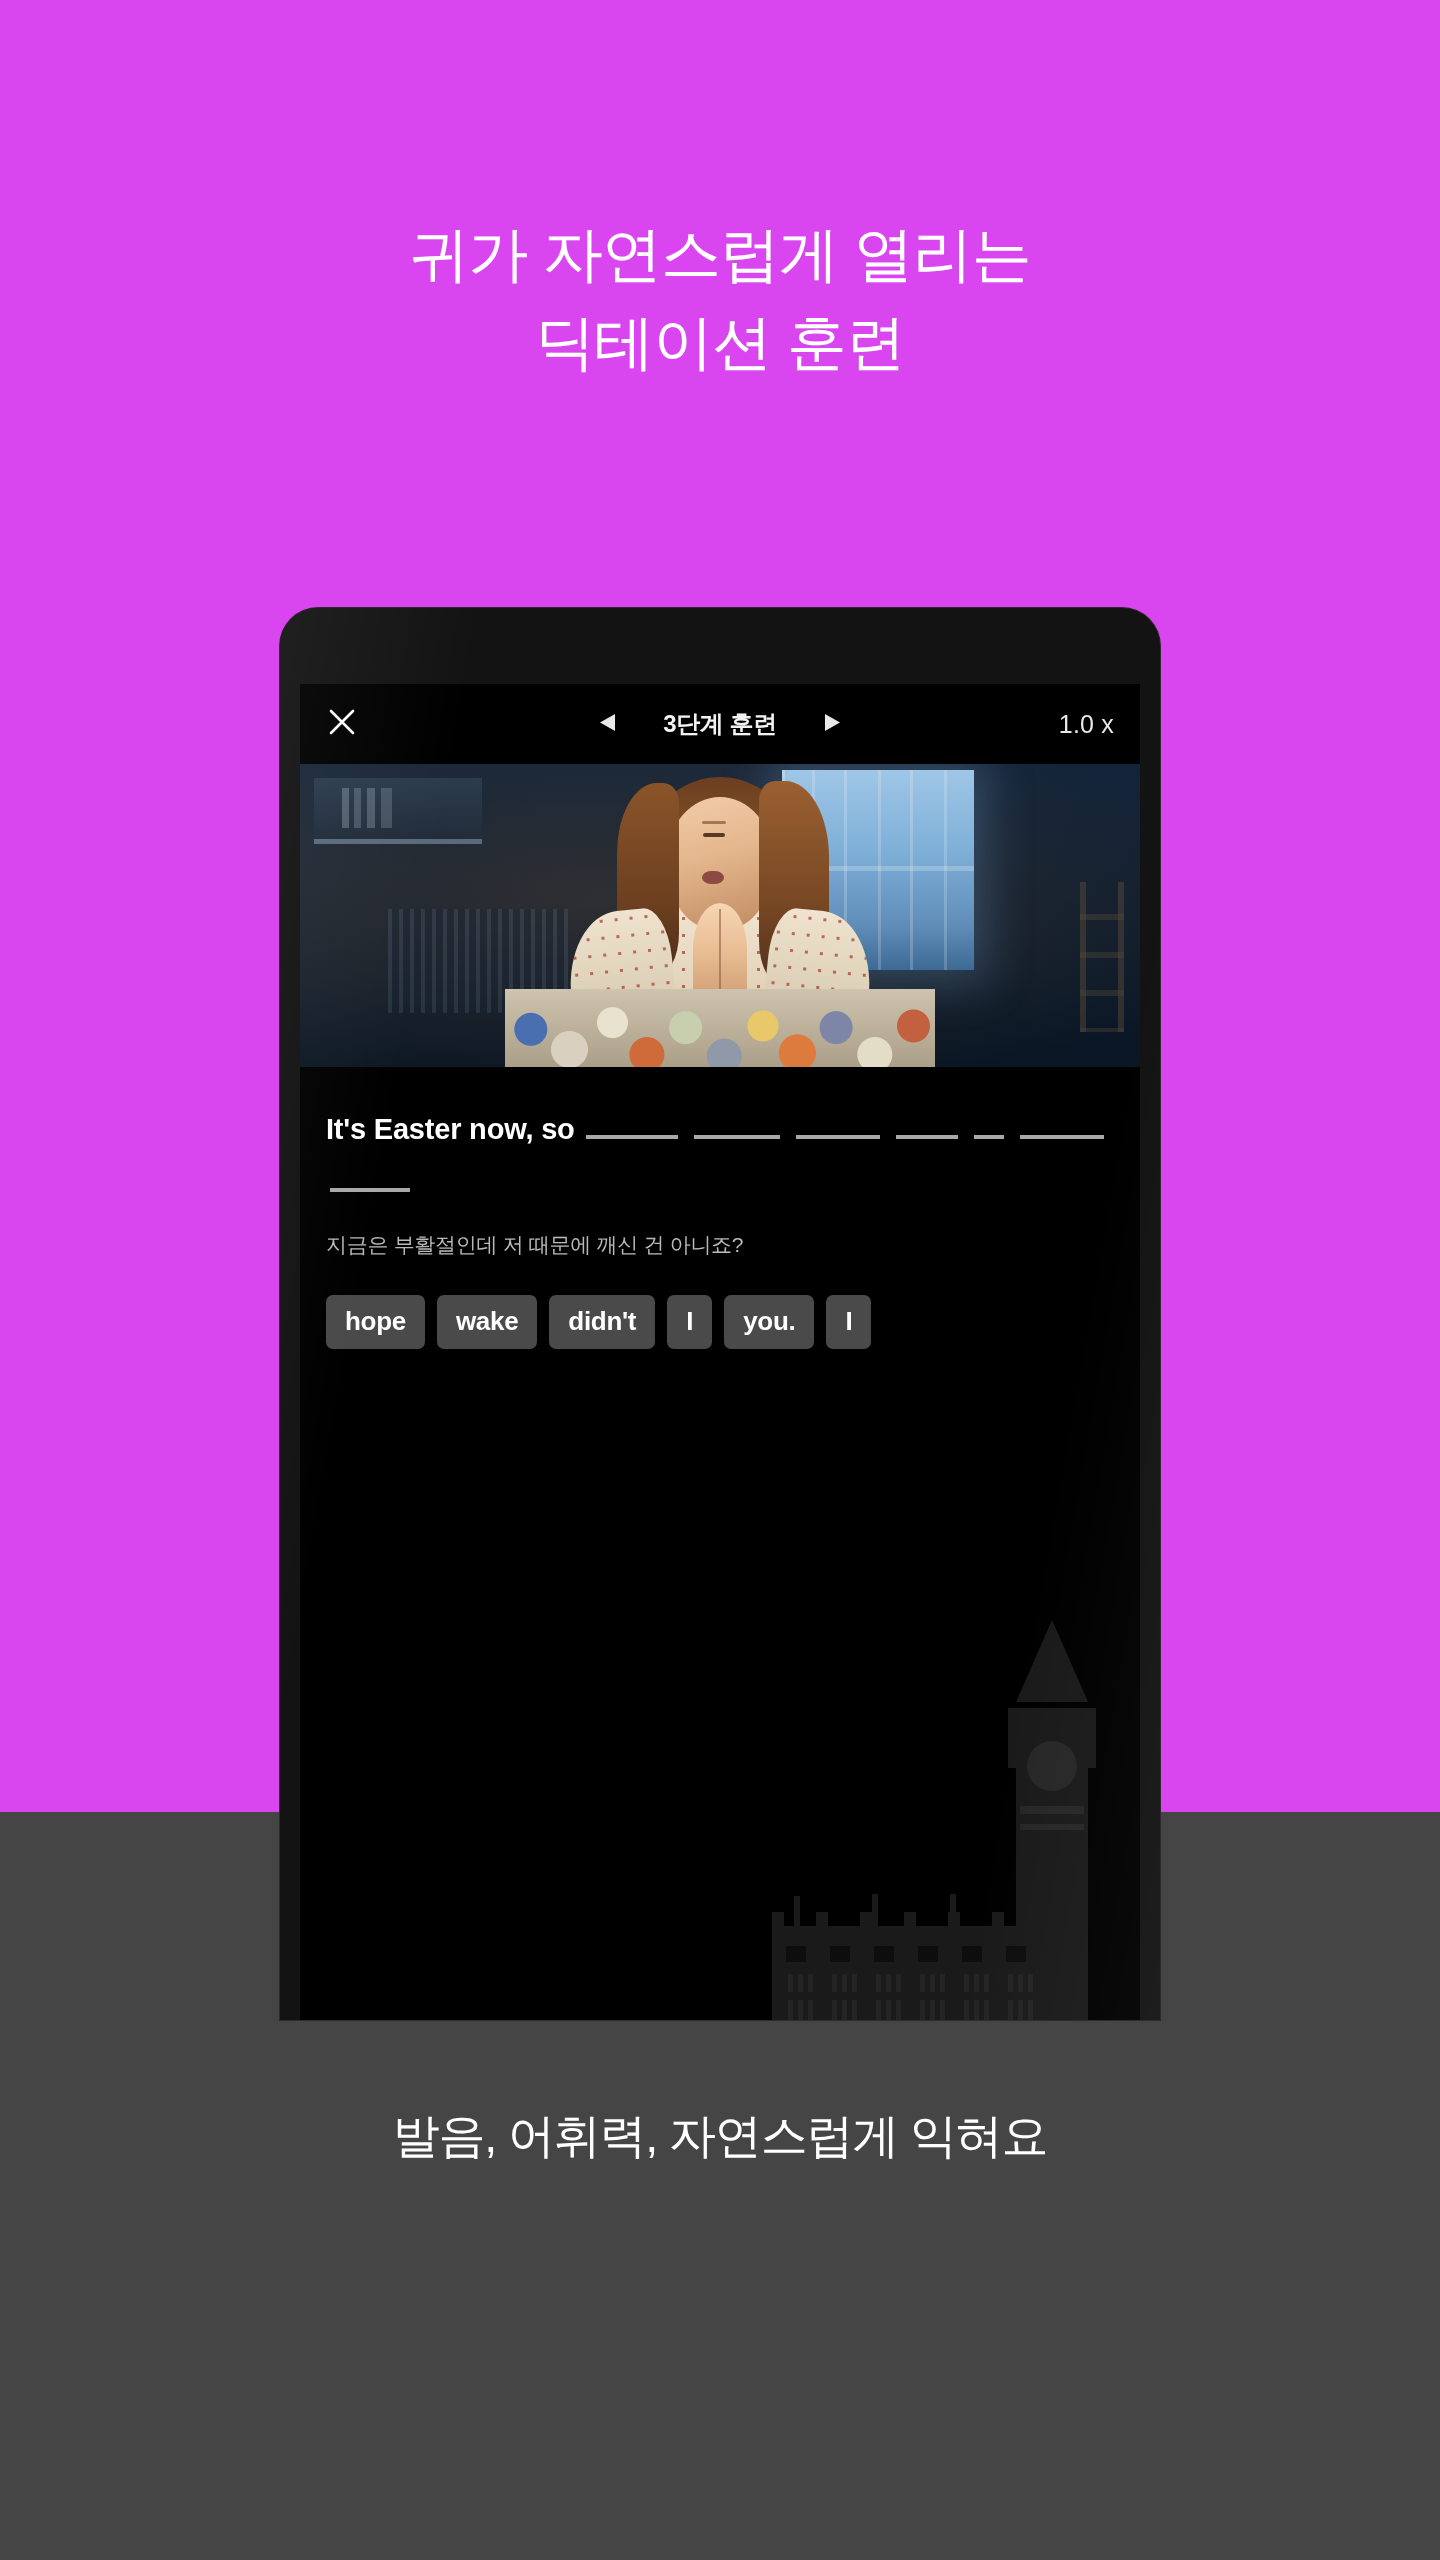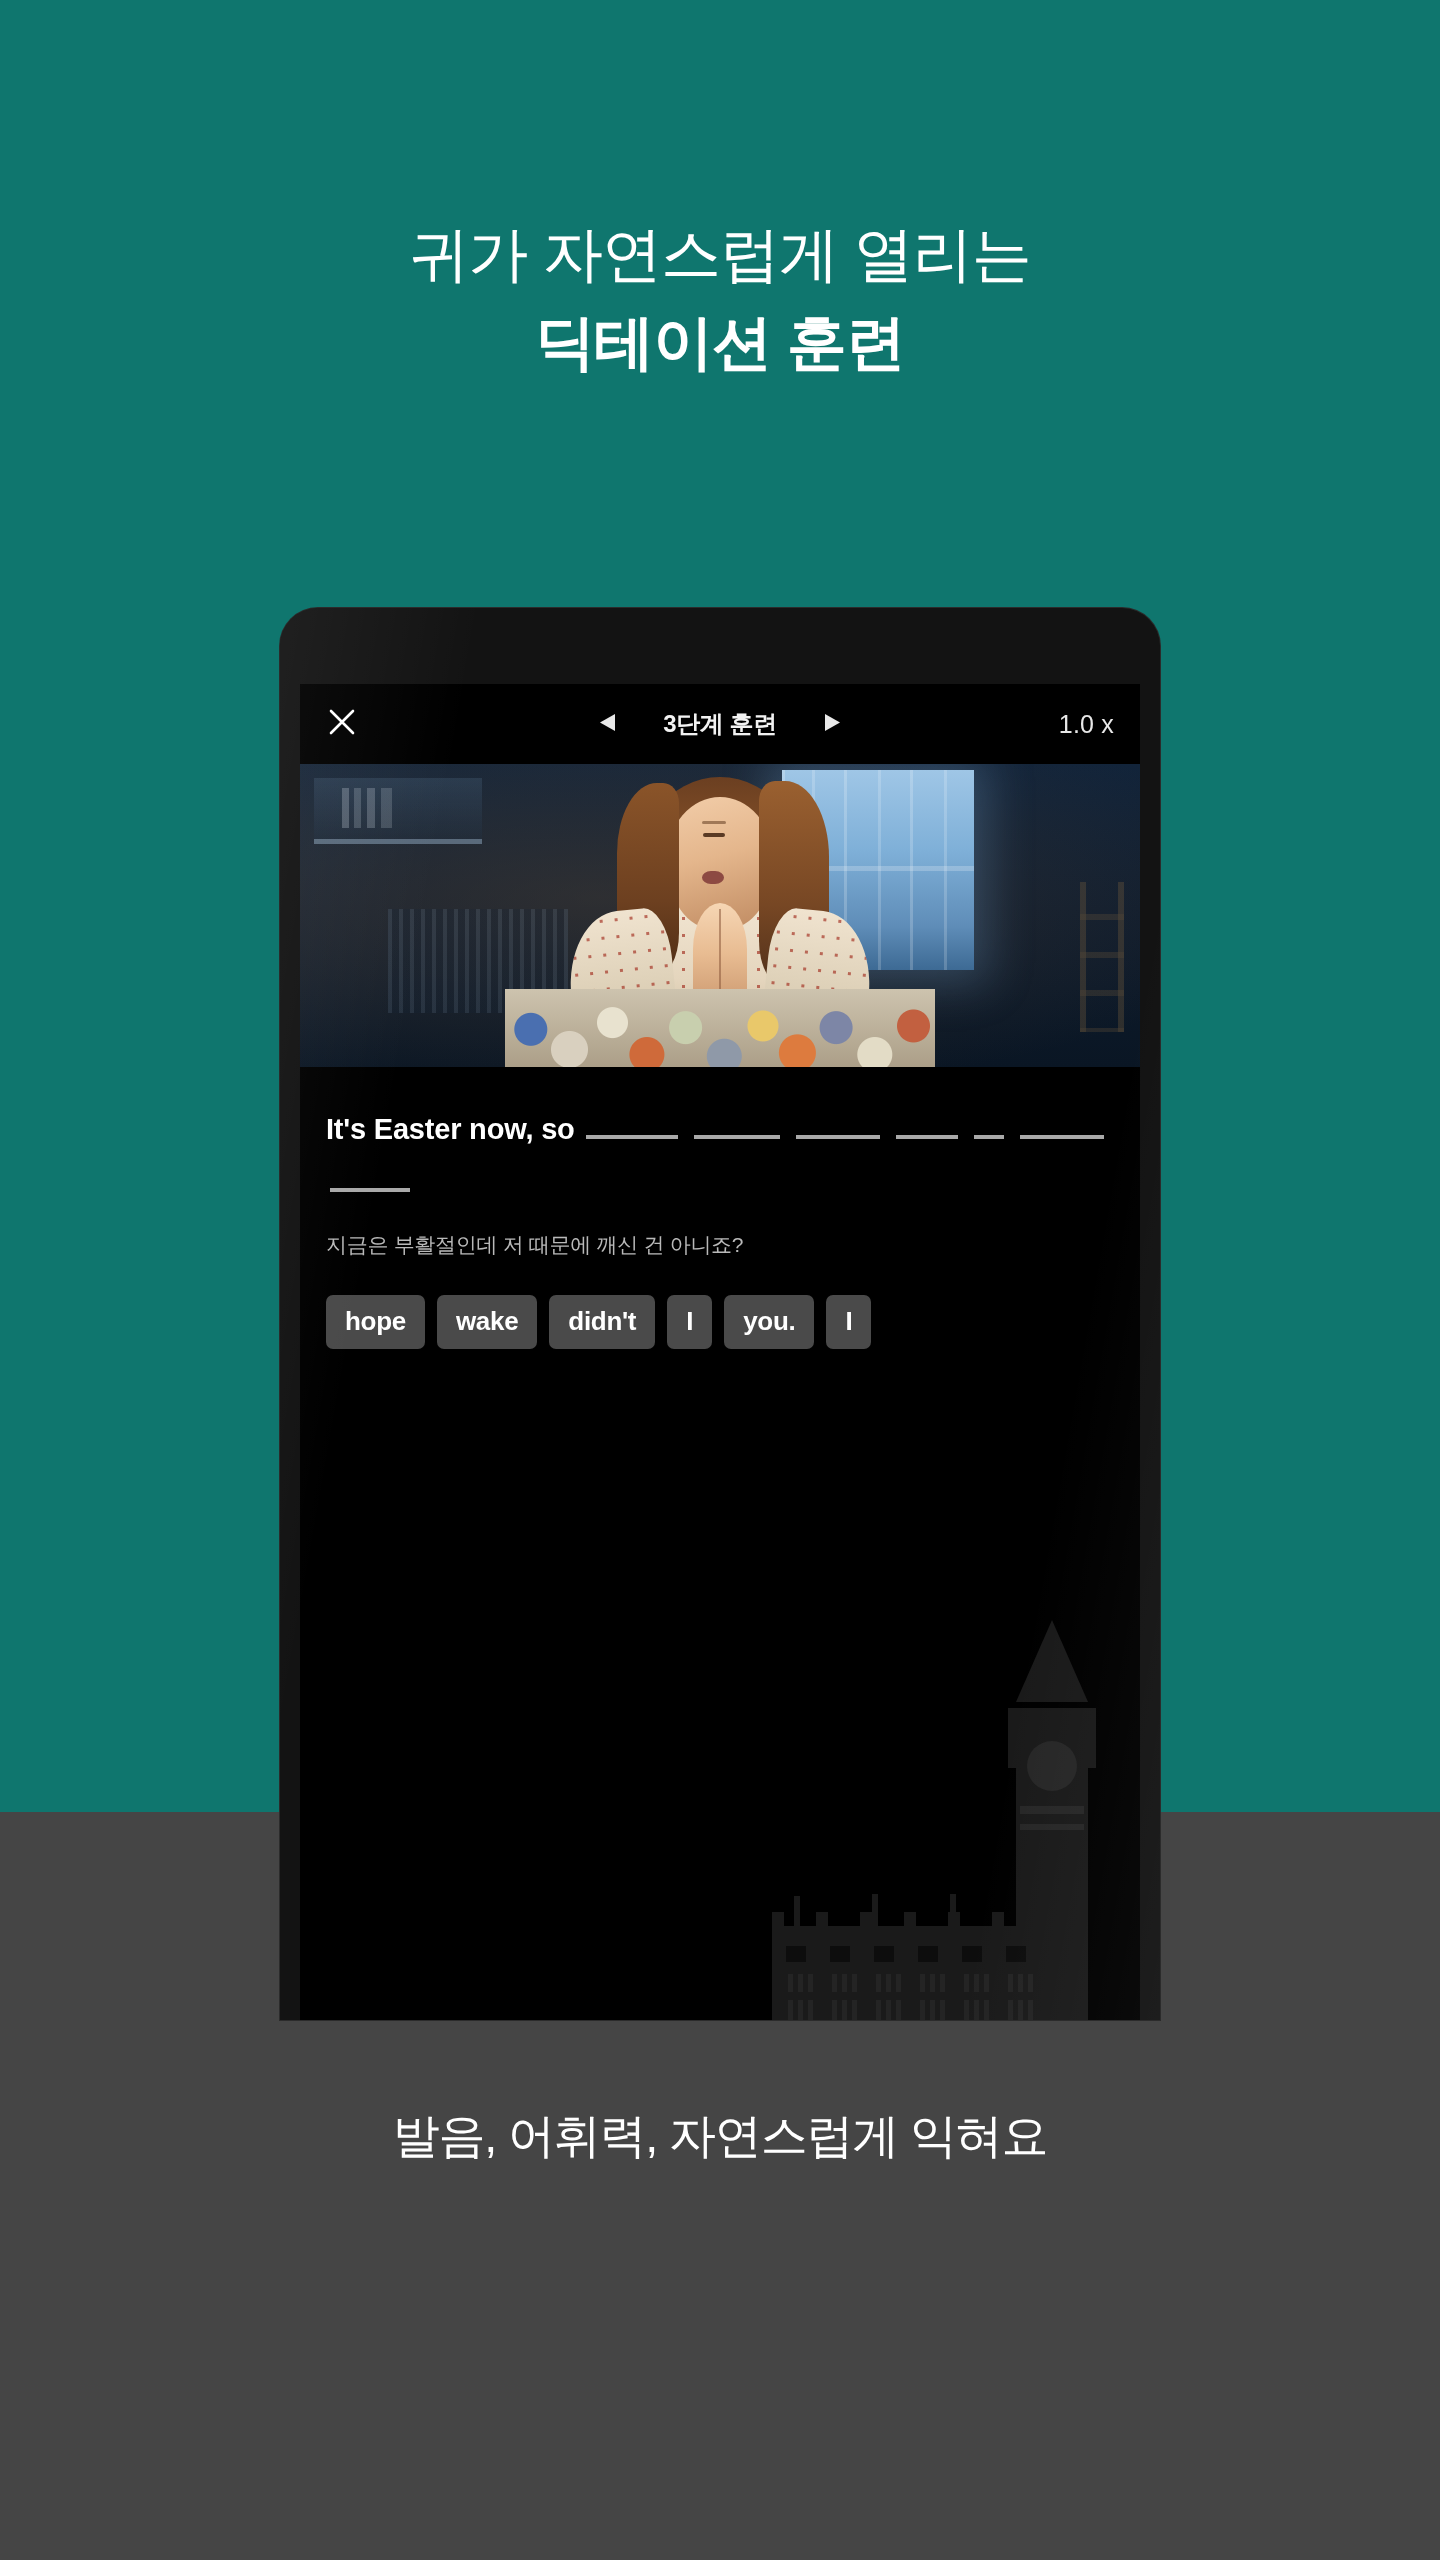--- a/index.html
+++ b/index.html
@@ -9,42 +9,42 @@
     height: 2560px;
     background: #454545;
     font-family: "Liberation Sans", "DejaVu Sans", sans-serif;
     overflow: hidden;
   }
 
   #page {
     position: relative;
     width: 1440px;
     height: 1812px;
-    background: #0f766e;
+    background: #d946ef;
   }
 
   
   .headline {
     position: absolute;
     top: 212px;
     left: 0;
     width: 1440px;
     text-align: center;
     color: #ffffff;
   }
   .headline-l1 {
     font-size: 60px;
     line-height: 86px;
     font-weight: 400;
     letter-spacing: -1px;
   }
   .headline-l2 {
     font-size: 60px;
     line-height: 90px;
-    font-weight: 700;
+    font-weight: 400;
     letter-spacing: -1px;
   }
 
   
   .phone {
     position: absolute;
     left: 280px;
     top: 608px;
     width: 880px;
     height: 1412px;

